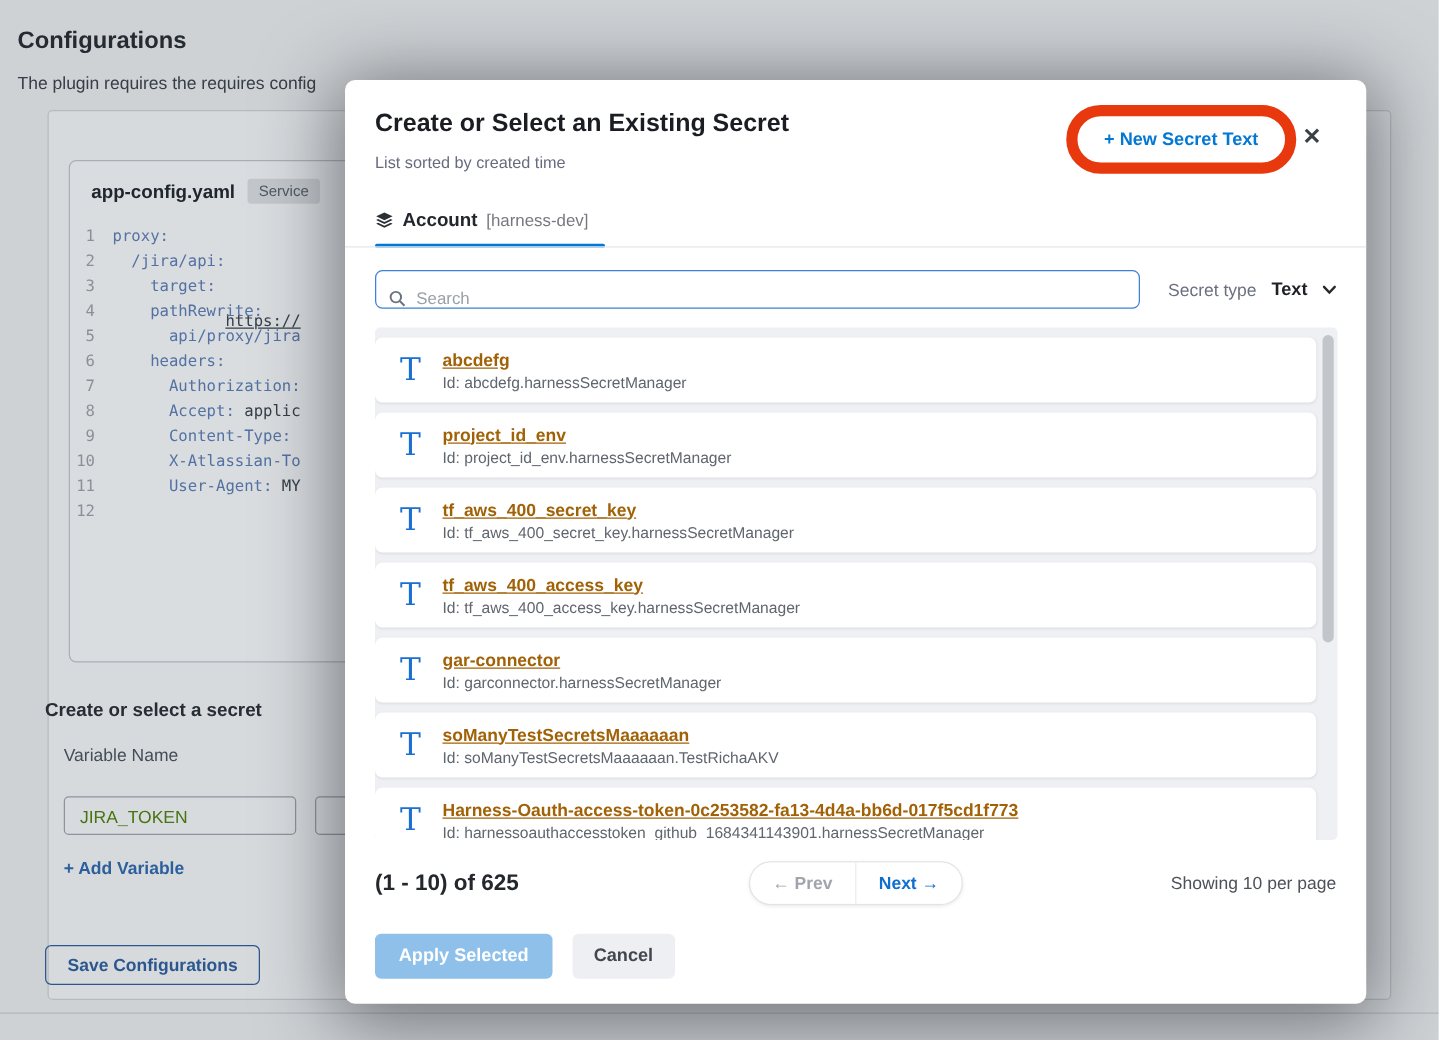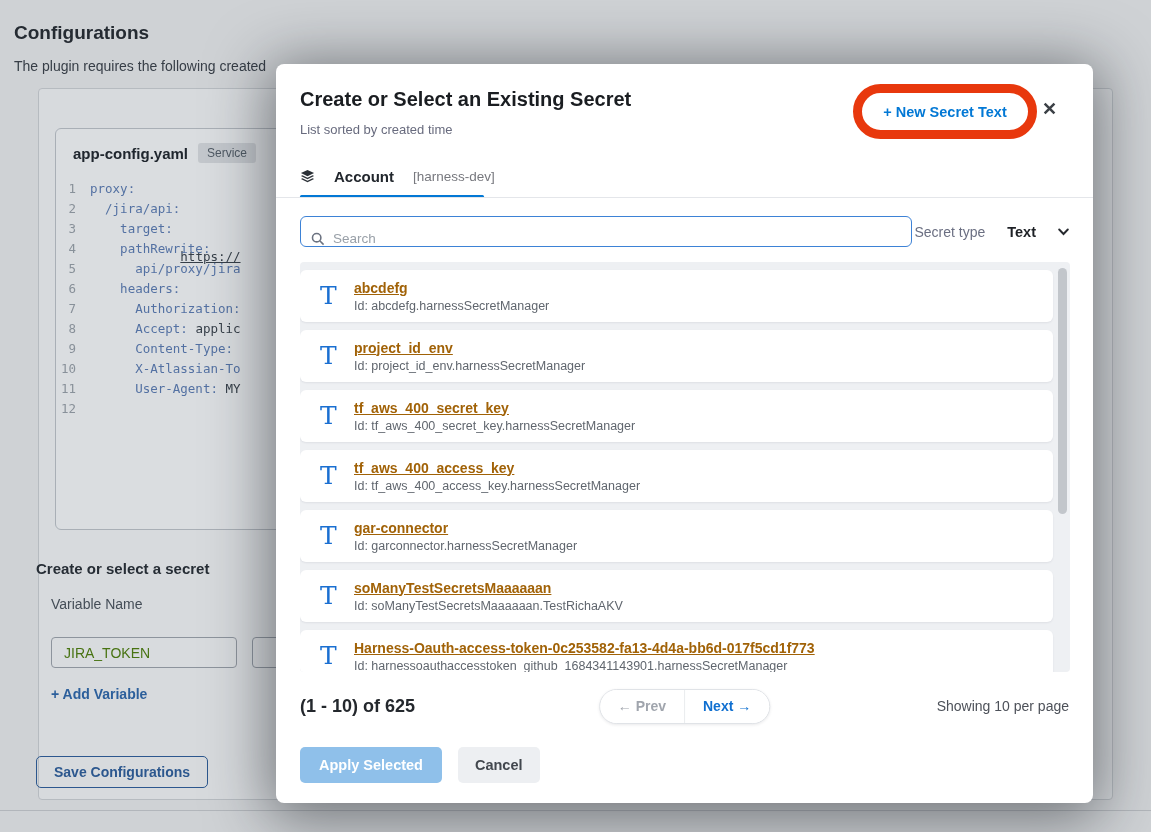--- a/index.html
+++ b/index.html
@@ -35,31 +35,31 @@
 
   
   .modal { position:absolute; left:276px; top:64px; width:817px; height:739px; background:#ffffff; border-radius:8px; z-index:10; box-shadow:0 8px 60px 8px rgba(18,22,28,0.50); }
   .modal-title { position:absolute; left:24px; top:24px; font-size:20px; font-weight:700; color:#1a1d21; }
   .modal-sub { position:absolute; left:24px; top:58px; font-size:13px; color:#686b7e; }
 
   .red-ring { position:absolute; left:577px; top:20px; width:184px; height:55px; border:9px solid #e8380d; border-radius:29px; display:flex; align-items:center; justify-content:center; background:#ffffff; }
   .new-secret-btn { background:#ffffff; border:none; color:#0278d5; font-size:14.5px; font-weight:700; font-family:"Liberation Sans",sans-serif; cursor:pointer; white-space:nowrap; }
   .close-x { position:absolute; left:766px; top:36px; font-size:18px; font-weight:700; color:#3b4046; cursor:pointer; line-height:1; }
 
-  .tab-row { position:absolute; left:24px; top:104px; display:flex; align-items:center; gap:19px; }
+  .tab-row { position:absolute; left:24px; top:104px; display:flex; align-items:center; gap:7px; }
   .tab-label { font-size:15px; font-weight:600; color:#22272d; }
   .tab-scope { font-size:13.5px; color:#77787e; }
   .tab-underline { position:absolute; left:24px; top:131px; width:184px; height:3px; background:#0278d5; border-radius:2px; }
   .tab-border { position:absolute; left:0px; top:133px; width:817px; height:1px; background:#e4e6ea; }
 
   .search-row { position:absolute; left:24px; top:152px; width:769px; display:flex; align-items:center; }
   .search-box { width:612px; height:31px; border:1.5px solid #3d82d6; border-radius:6px; display:flex; align-items:flex-end; padding:0 10px; gap:8px; background:#fff; }
   .search-box input { border:none; outline:none; flex:1; font-size:13.5px; color:#3c434b; font-family:"Liberation Sans",sans-serif; background:transparent; }
   .search-box input::placeholder { color:#99a0a8; }
-  .type-group { margin-left:auto; display:flex; align-items:center; gap:22px; }
+  .type-group { margin-left:auto; display:flex; align-items:center; gap:12px; }
   .type-label { font-size:14px; color:#6b6f82; }
   .type-value { font-size:14.5px; font-weight:600; color:#1d2025; }
 
   .list-area { position:absolute; left:24px; top:198px; width:770px; height:410px; background:#eef0f3; border-radius:4px; overflow:hidden; }
   .secret-card { position:relative; width:753px; height:52px; margin:0 0 8px 0; background:#ffffff; border-radius:6px; box-shadow:0 1px 2px rgba(40,41,61,0.08); display:flex; align-items:center; padding-left:20px; cursor:pointer; }
   .list-inner { padding-top:8px; }
   .t-icon { font-family:"DejaVu Serif", serif; font-size:25px; color:#1a6fd1; width:34px; flex:0 0 auto; line-height:1; padding-bottom:2px; }
   .secret-texts { display:flex; flex-direction:column; gap:3px; }
   .secret-name { font-size:14px; font-weight:700; color:#a16207;text-decoration:underline; }
   .secret-id { font-size:12.5px; color:#60666e; }
@@ -78,21 +78,21 @@
   .apply-btn { background:#8fc0ea; color:#ffffff; border:none; border-radius:5px; font-size:14.5px; font-weight:700; padding:10px 19px; font-family:"Liberation Sans",sans-serif; cursor:pointer; }
   .cancel-btn { background:#edeff2; color:#42474e; border:none; border-radius:5px; font-size:14.5px; font-weight:700; padding:10px 17px; font-family:"Liberation Sans",sans-serif; cursor:pointer; }
 
   .icon-svg { display:block; }
 </style>
 </head>
 <body>
 
 <div class="page">
   <div class="page-title">Configurations</div>
-  <div class="page-sub">The plugin requires the following created</div>
+  <div class="page-sub">The plugin requires the requires config</div>
   <div class="outer-card"></div>
   <div class="page-divider"></div>
 
   <div class="code-card">
     <div class="code-head">
       <span class="code-filename">app-config.yaml</span>
       <span class="code-badge">Service</span>
     </div>
     <div class="code-body" id="code-lines">
         <div class="code-line"><span class="ln-num">1</span><span class="seg-k">proxy:</span></div>

